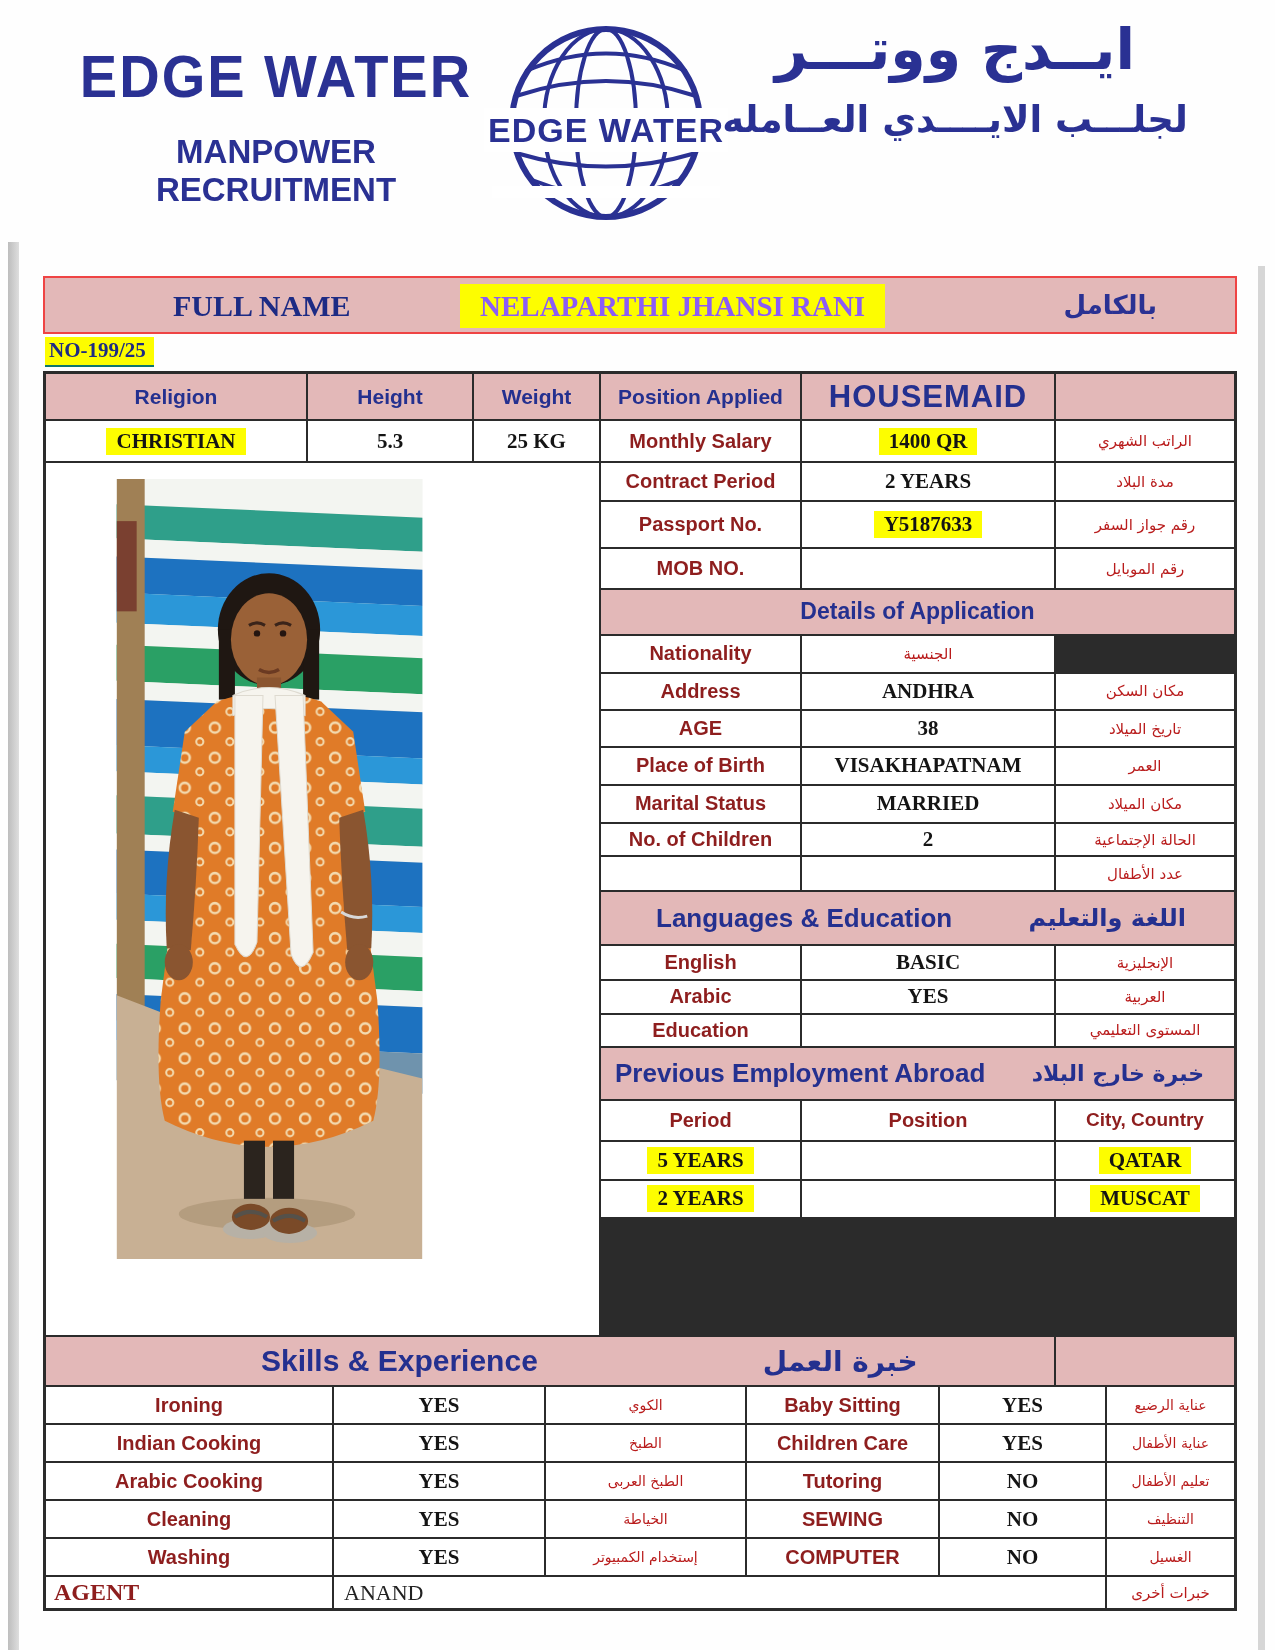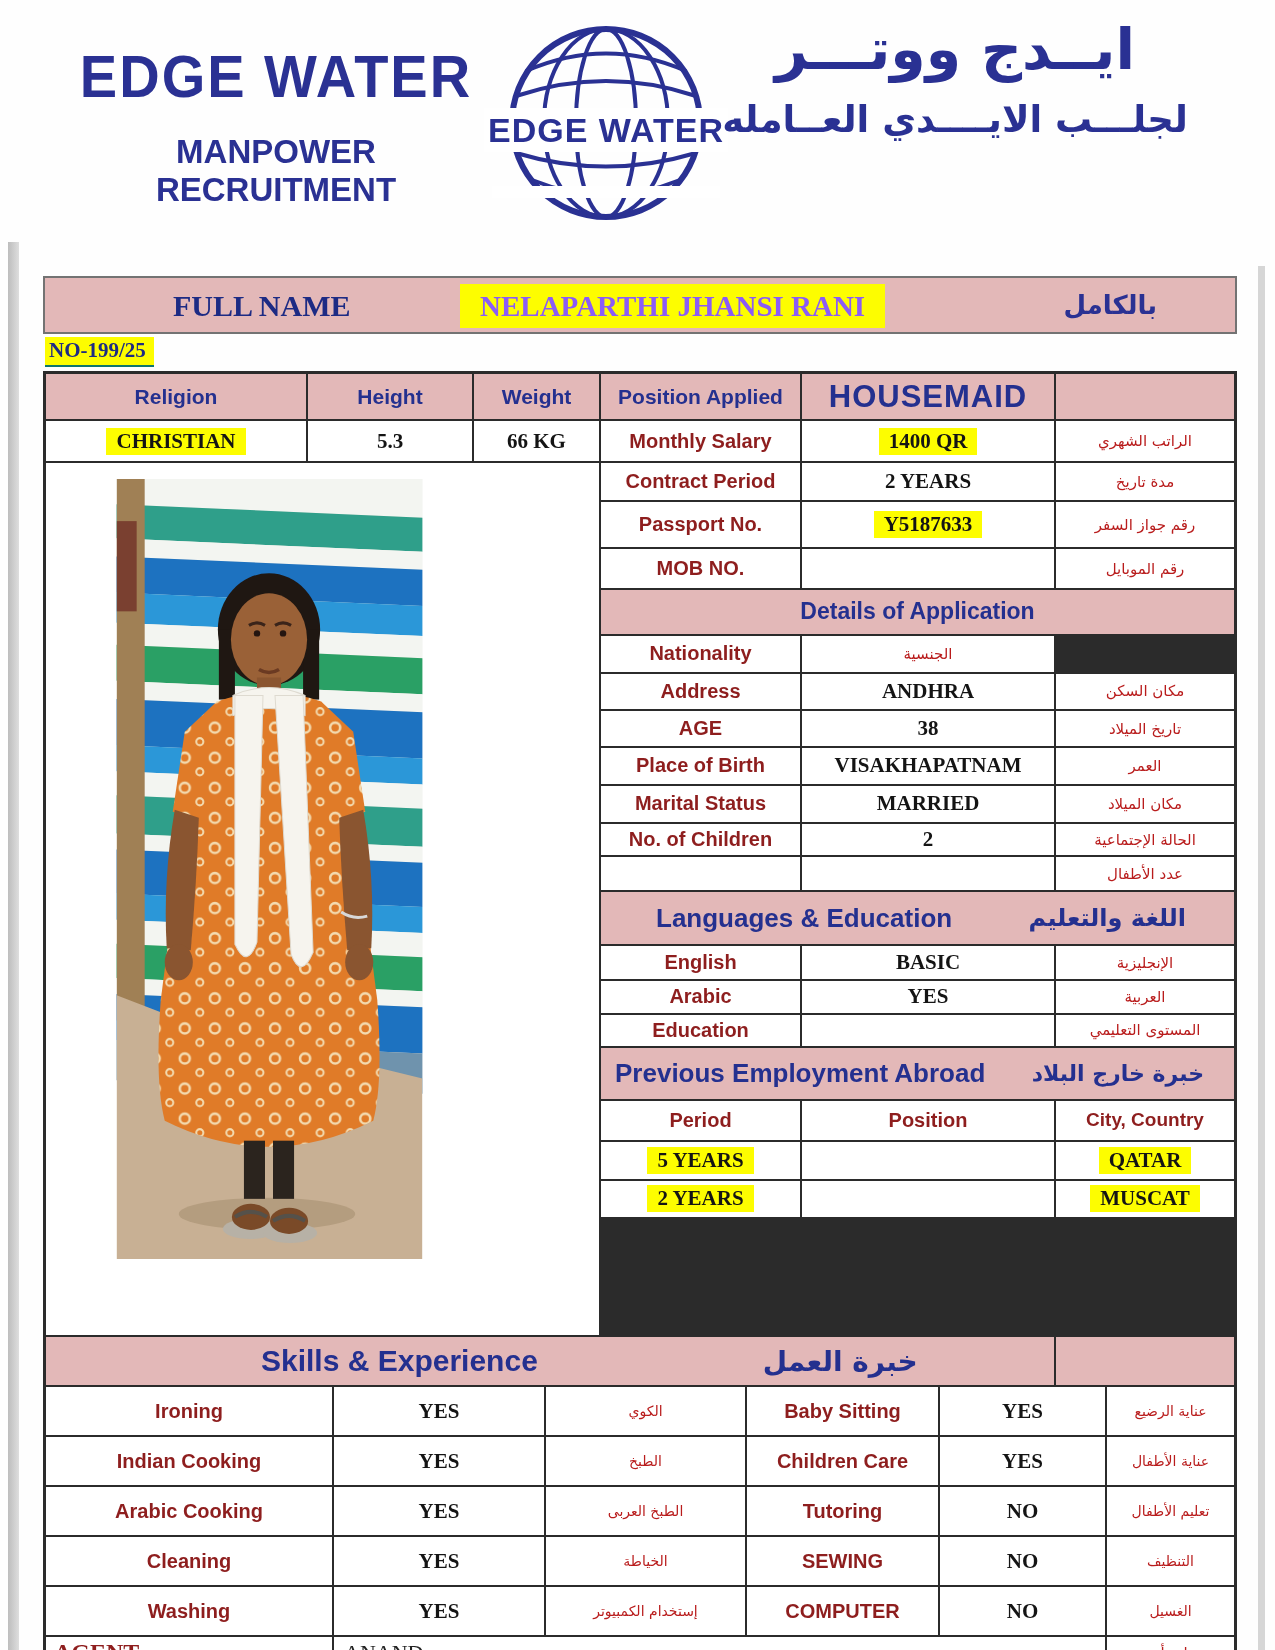--- a/index.html
+++ b/index.html
@@ -21,21 +21,21 @@
   .logo svg{position:absolute;left:0;top:0;}
   .logo-band{position:absolute;left:-8px;top:100px;width:244px;height:44px;background:#fff;
              display:flex;align-items:center;justify-content:center;
              font-weight:bold;font-size:34px;color:#2a3193;letter-spacing:1px;}
   .brandar{position:absolute;left:716px;top:16px;width:478px;text-align:center;color:#2a3193;}
   .brandar .a1{font-size:57px;font-weight:bold;}
   .brandar .a2{font-size:37px;font-weight:bold;margin-top:16px;}
 
   
   .fullname-bar{position:absolute;left:43px;top:276px;width:1194px;height:58px;box-sizing:border-box;
-                background:#e3b8b8;border:2px solid #737373;}
+                background:#e3b8b8;border:2px solid #ef4444;}
   .fn-label{position:absolute;left:128px;top:11px;font-weight:bold;font-size:30px;color:#1d2b84;}
   .fn-value{position:absolute;left:415px;top:6px;height:44px;padding:0 20px;background:#fdfd00;
             display:flex;align-items:center;font-weight:bold;font-size:29px;color:#8b5cf6;}
   .fn-ar{position:absolute;right:78px;top:12px;font-size:26px;font-weight:bold;color:#2a3193;}
 
   .refno{position:absolute;left:45px;top:337px;background:#fdfd00;color:#1d2b84;
          font-weight:bold;font-size:21px;padding:1px 8px 2px 4px;border-bottom:2px solid #0f766e;}
 
   
   .mtable{position:absolute;left:43px;top:371px;width:1194px;box-sizing:border-box;
@@ -57,21 +57,21 @@
   .r3{display:grid;grid-template-columns:199px 252px 178px;gap:2px;}
   .band{background:#e3b8b8;display:flex;align-items:center;color:#24308f;font-weight:bold;}
   .band-center{justify-content:center;font-size:23px;}
   .fill{flex:1;}
 
   
   .gsb{display:grid;grid-template-columns:1008px 178px;gap:2px;height:48px;}
   .sband{background:#e3b8b8;display:flex;align-items:center;color:#24308f;font-weight:bold;}
   .sband .en{margin-left:215px;font-size:30px;}
   .sband .arx{margin-left:225px;font-size:28px;}
-  .skrow{display:grid;grid-template-columns:286px 210px 199px 191px 165px 127px;gap:2px;height:48px;}
+  .skrow{display:grid;grid-template-columns:286px 210px 199px 191px 165px 127px;gap:2px;height:36px;}
   .agrow{display:grid;grid-template-columns:286px 771px 127px;gap:2px;height:31px;}
   .sklab{color:#8e1e1e;font-weight:bold;font-size:20px;}
   .skar{font-size:14px;}
   .agent-lab{justify-content:flex-start;padding-left:8px;font-family:"Liberation Serif",serif;
              font-weight:bold;font-size:24px;color:#8e1e1e;}
   .agent-val{justify-content:flex-start;padding-left:10px;font-family:"Liberation Serif",serif;
              font-size:22px;color:#222;}
 </style>
 </head>
 <body>
@@ -124,21 +124,21 @@
       <div class="cell pinkc hcell">Position Applied</div>
       <div class="cell pinkc hcell pos-val">HOUSEMAID</div>
       <div class="cell pinkc hcell"></div>
     </div>
 
     <div class="g6 row2">
       <div class="cell">
           <span class="val hl">CHRISTIAN</span>
         </div>
       <div class="cell val">5.3</div>
-      <div class="cell val">66 KG</div>
+      <div class="cell val">25 KG</div>
       <div class="cell lab">Monthly Salary</div>
       <div class="cell">
           <span class="val hl">1400 QR</span>
         </div>
       <div class="cell arc">الراتب الشهري</div>
     </div>
 
     <div class="mbody">
 
       <div class="photo-cell">
@@ -221,21 +221,21 @@
             </g>
           </g>
         </svg>
       </div>
 
       <div class="rrows">
 
         <div class="r3" style="height:41px">
           <div class="cell lab">Contract Period</div>
           <div class="cell val">2 YEARS</div>
-          <div class="cell arc">مدة تاريخ</div>
+          <div class="cell arc">مدة البلاد</div>
         </div>
 
         <div class="r3" style="height:50px">
           <div class="cell lab">Passport No.</div>
           <div class="cell">
               <span class="val hl">Y5187633</span>
             </div>
           <div class="cell arc">رقم جواز السفر</div>
         </div>
 

